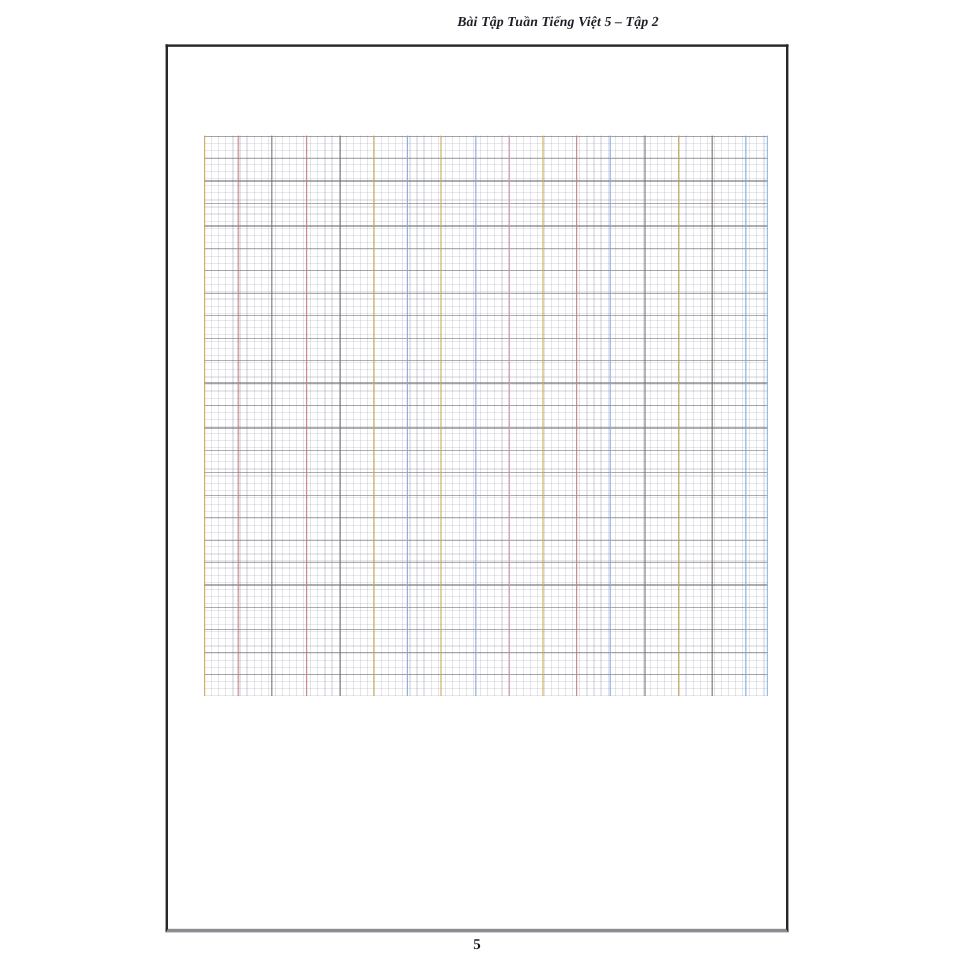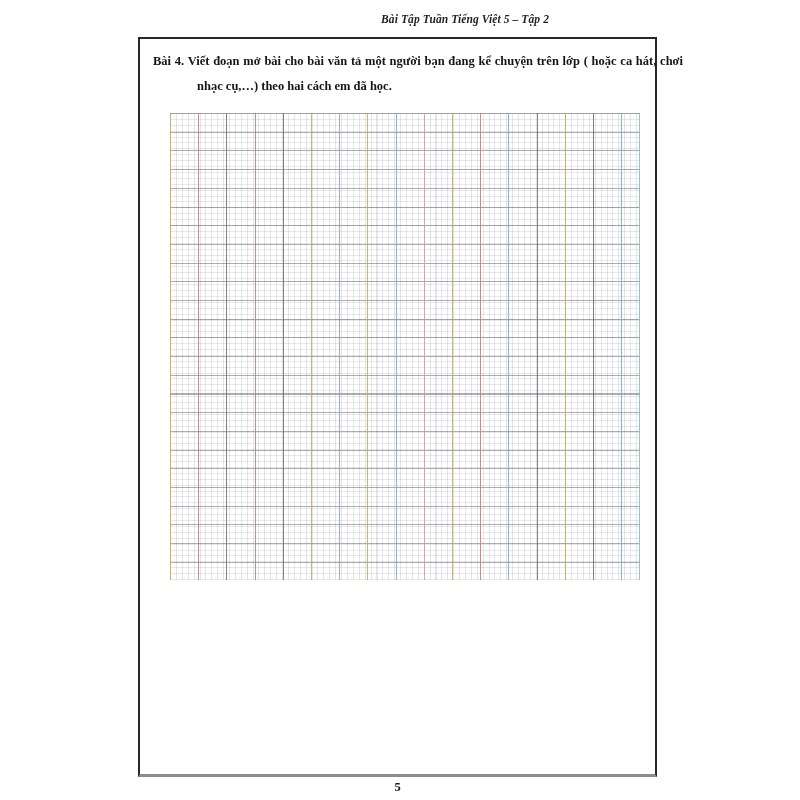--- a/index.html
+++ b/index.html
@@ -79,21 +79,20 @@
 </style>
 </head>
 <body>
 
 <div class="canvas">
 
   <div class="book-header">Bài Tập Tuần Tiếng Việt 5 – Tập 2</div>
 
   <div class="page-frame">
 
-    <p class="task-text">Bài 4. Viết đoạn mở bài cho bài văn tả một người bạn đang kể chuyện trên lớp ( hoặc ca hát, chơi nhạc cụ,…) theo hai cách em đã học.</p>
 
     <div class="writing-grid" style="background-image: repeating-linear-gradient(rgba(104, 106, 116, 0.55) 0px, rgba(104, 106, 116, 0.55) 1px, transparent 1px, transparent 18.7px), repeating-linear-gradient(to right, rgba(128, 140, 168, 0.22) 0px, rgba(128, 140, 168, 0.22) 1px, transparent 1px, transparent 5.9px), repeating-linear-gradient(rgba(152, 136, 152, 0.2) 0px, rgba(152, 136, 152, 0.2) 1px, transparent 1px, transparent 5.9px);">
         <div class="vaccent" style="left: 0px; background: rgb(200, 168, 75);"></div>
         <div class="vaccent" style="left: 28px; background: rgb(196, 120, 120);"></div>
         <div class="vaccent" style="left: 56px; background: rgb(110, 110, 115);"></div>
         <div class="vaccent" style="left: 85px; background: rgb(196, 120, 120);"></div>
         <div class="vaccent" style="left: 113px; background: rgb(110, 110, 115);"></div>
         <div class="vaccent" style="left: 141px; background: rgb(200, 168, 75);"></div>
         <div class="vaccent" style="left: 169px; background: rgb(130, 160, 216);"></div>
         <div class="vaccent" style="left: 197px; background: rgb(200, 168, 75);"></div>

